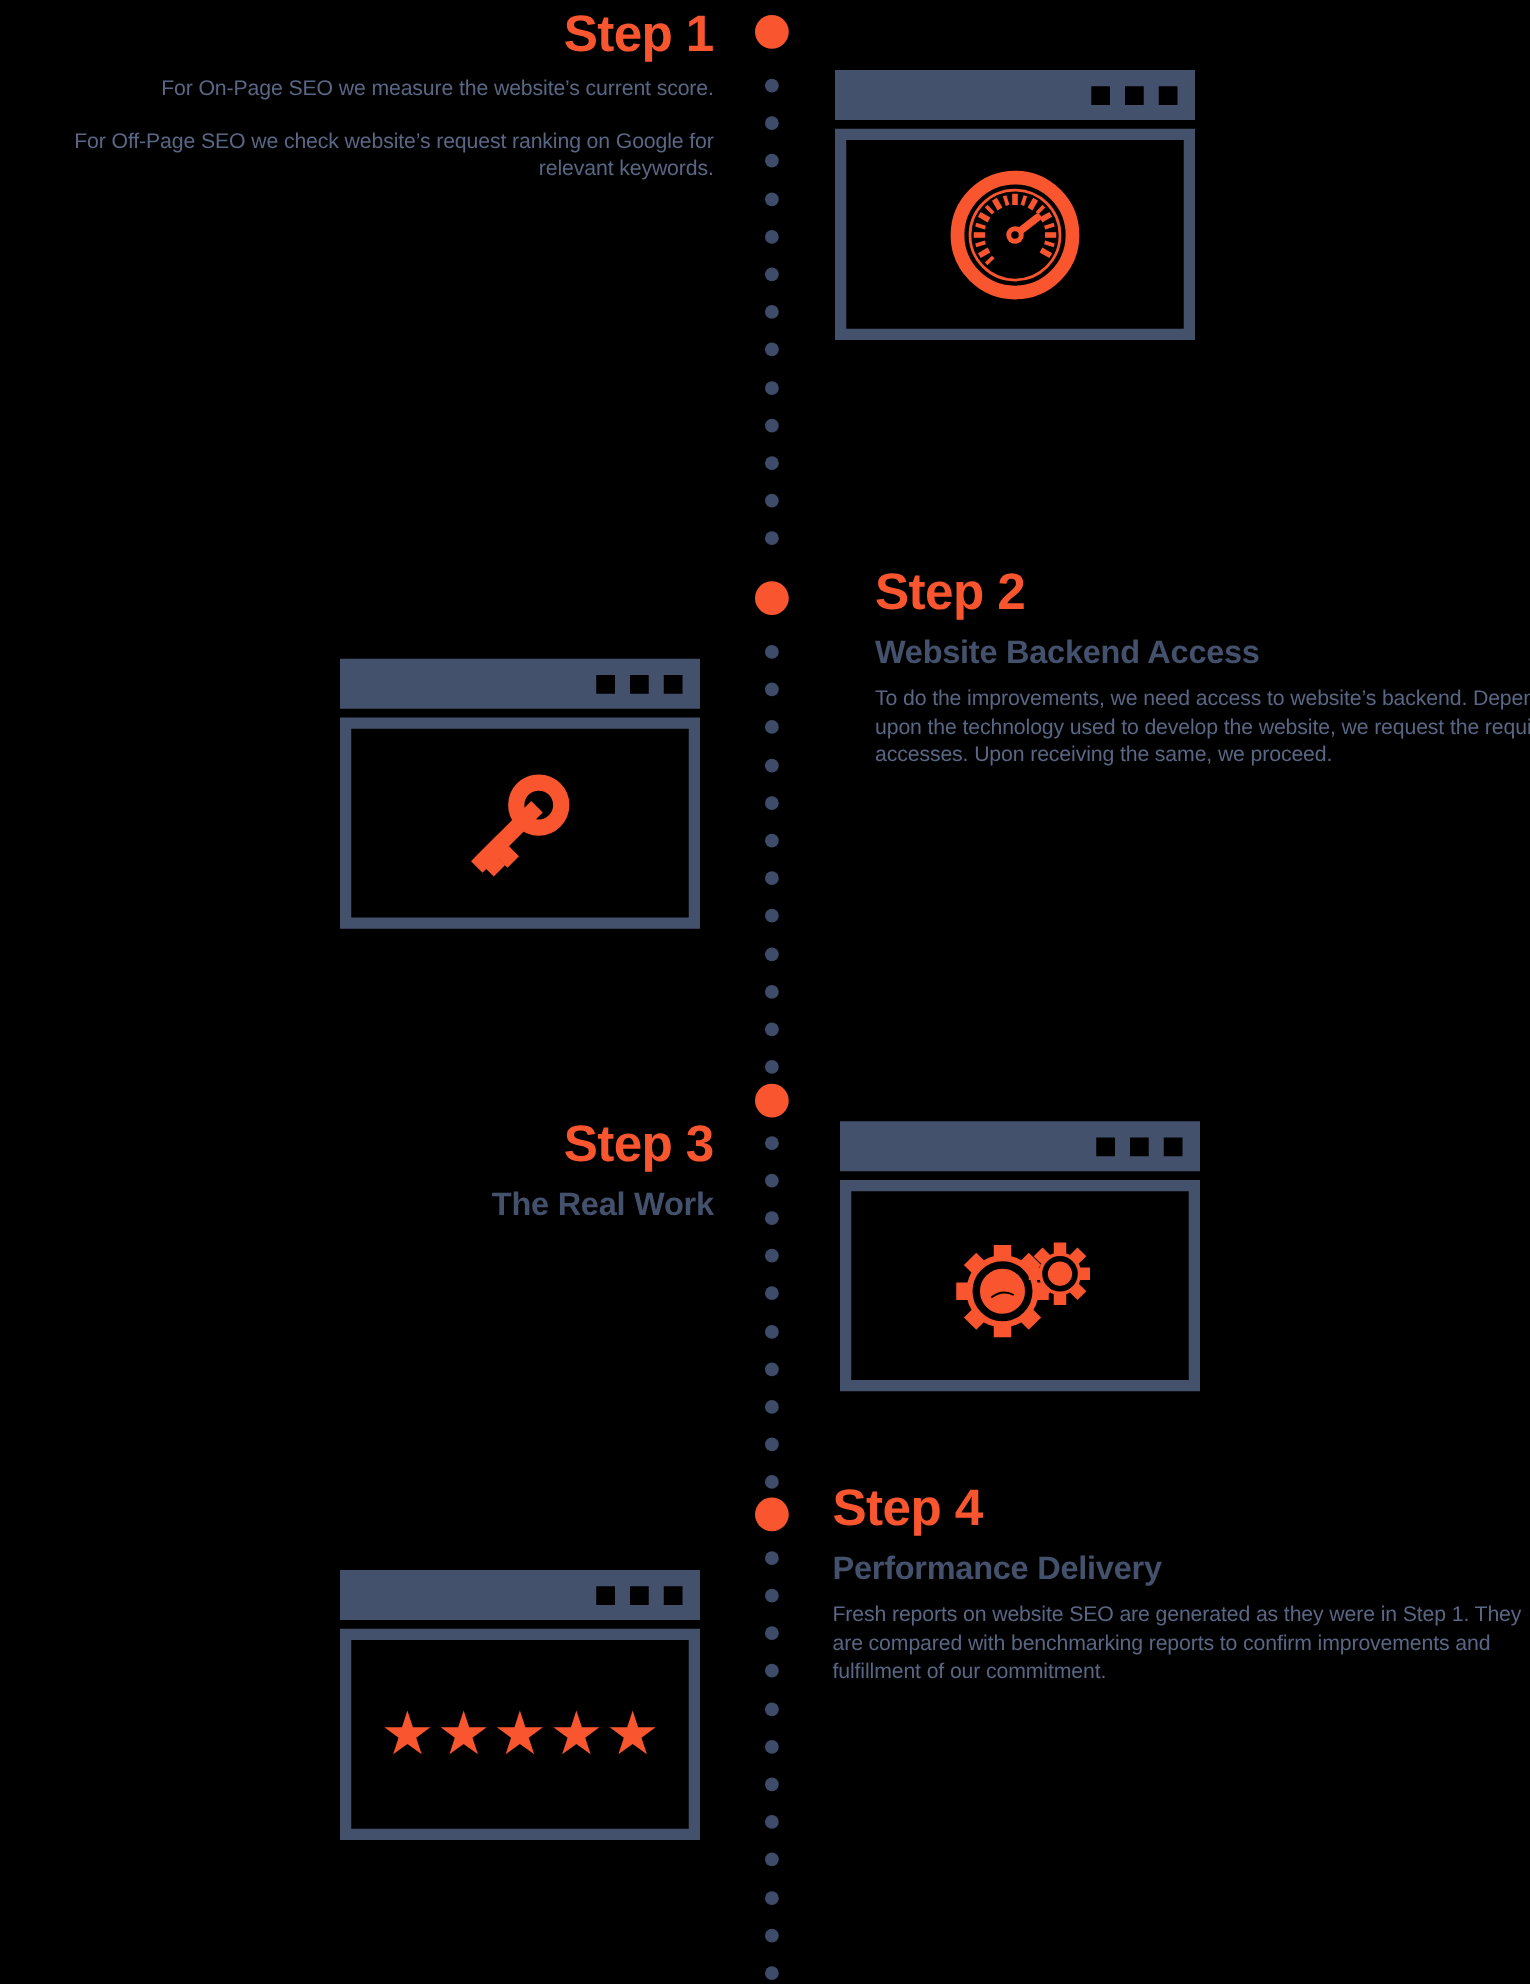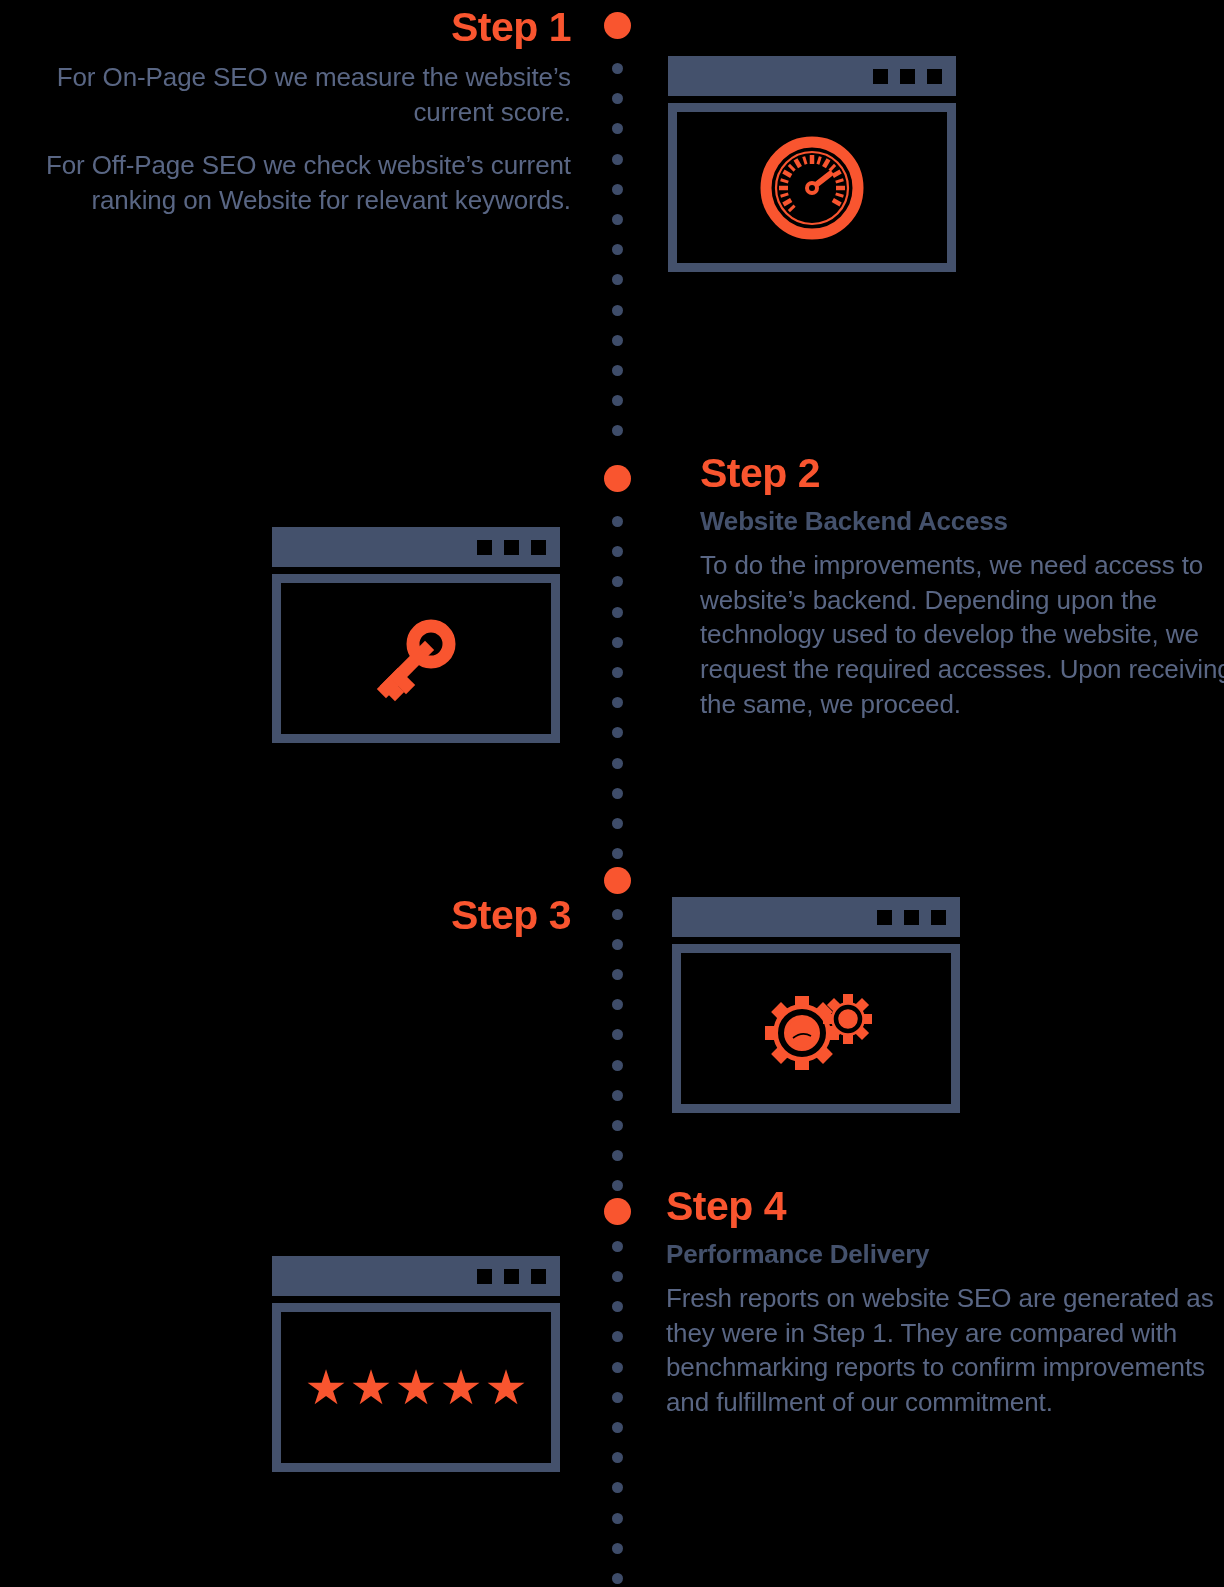--- a/index.html
+++ b/index.html
@@ -64,21 +64,21 @@
     line-height: 1.05;
   }
   .step-title {
     font-size: 26px;
     font-weight: bold;
     color: #44516C;
     line-height: 1.2;
     letter-spacing: -0.2px;
   }
   .step-desc {
-    font-size: 26px;
+    font-size: 17px;
     color: #596684;
     line-height: 1.33;
     letter-spacing: -0.1px;
   }
   .step-desc + .step-desc { margin-top: 19px; }
 
   .gap-title { margin-top: 11px; }
   .gap-desc  { margin-top: 11px; }
 
   
@@ -192,21 +192,21 @@
     </div>
 
   <div class="node-dot" style="top:12px"></div>
   <div class="node-dot" style="top:465px"></div>
   <div class="node-dot" style="top:867px"></div>
   <div class="node-dot" style="top:1198px"></div>
 
   <div class="step-block left" style="left:0px; top:6px; width:555px;">
     <div class="step-label">Step 1</div>
     <div class="step-desc gap-desc">For On-Page SEO we measure the website’s current score.</div>
-    <div class="step-desc">For Off-Page SEO we check website’s current ranking on Website for relevant keywords.</div>
+    <div class="step-desc">For Off-Page SEO we check website’s request ranking on Google for relevant keywords.</div>
   </div>
 
   <div class="browser" style="left:652px; top:56px;">
     <div class="browser-bar">
       <div class="browser-dots">
         <i></i>
         <i></i>
         <i></i>
       </div>
     </div>
@@ -268,20 +268,21 @@
             <line x1="16" y1="70" x2="22" y2="76"></line>
           </g>
           <circle cx="58" cy="28" r="18" fill="none" stroke="#F9552F" stroke-width="13"></circle>
         </svg>
       </div>
     </div>
   </div>
 
   <div class="step-block left" style="left:0px; top:894px; width:555px;">
     <div class="step-label">Step 3</div>
+    <div class="step-title gap-title">The Real Work</div>
   </div>
 
   <div class="browser" style="left:656px; top:897px;">
     <div class="browser-bar">
       <div class="browser-dots">
         <i></i>
         <i></i>
         <i></i>
       </div>
     </div>

